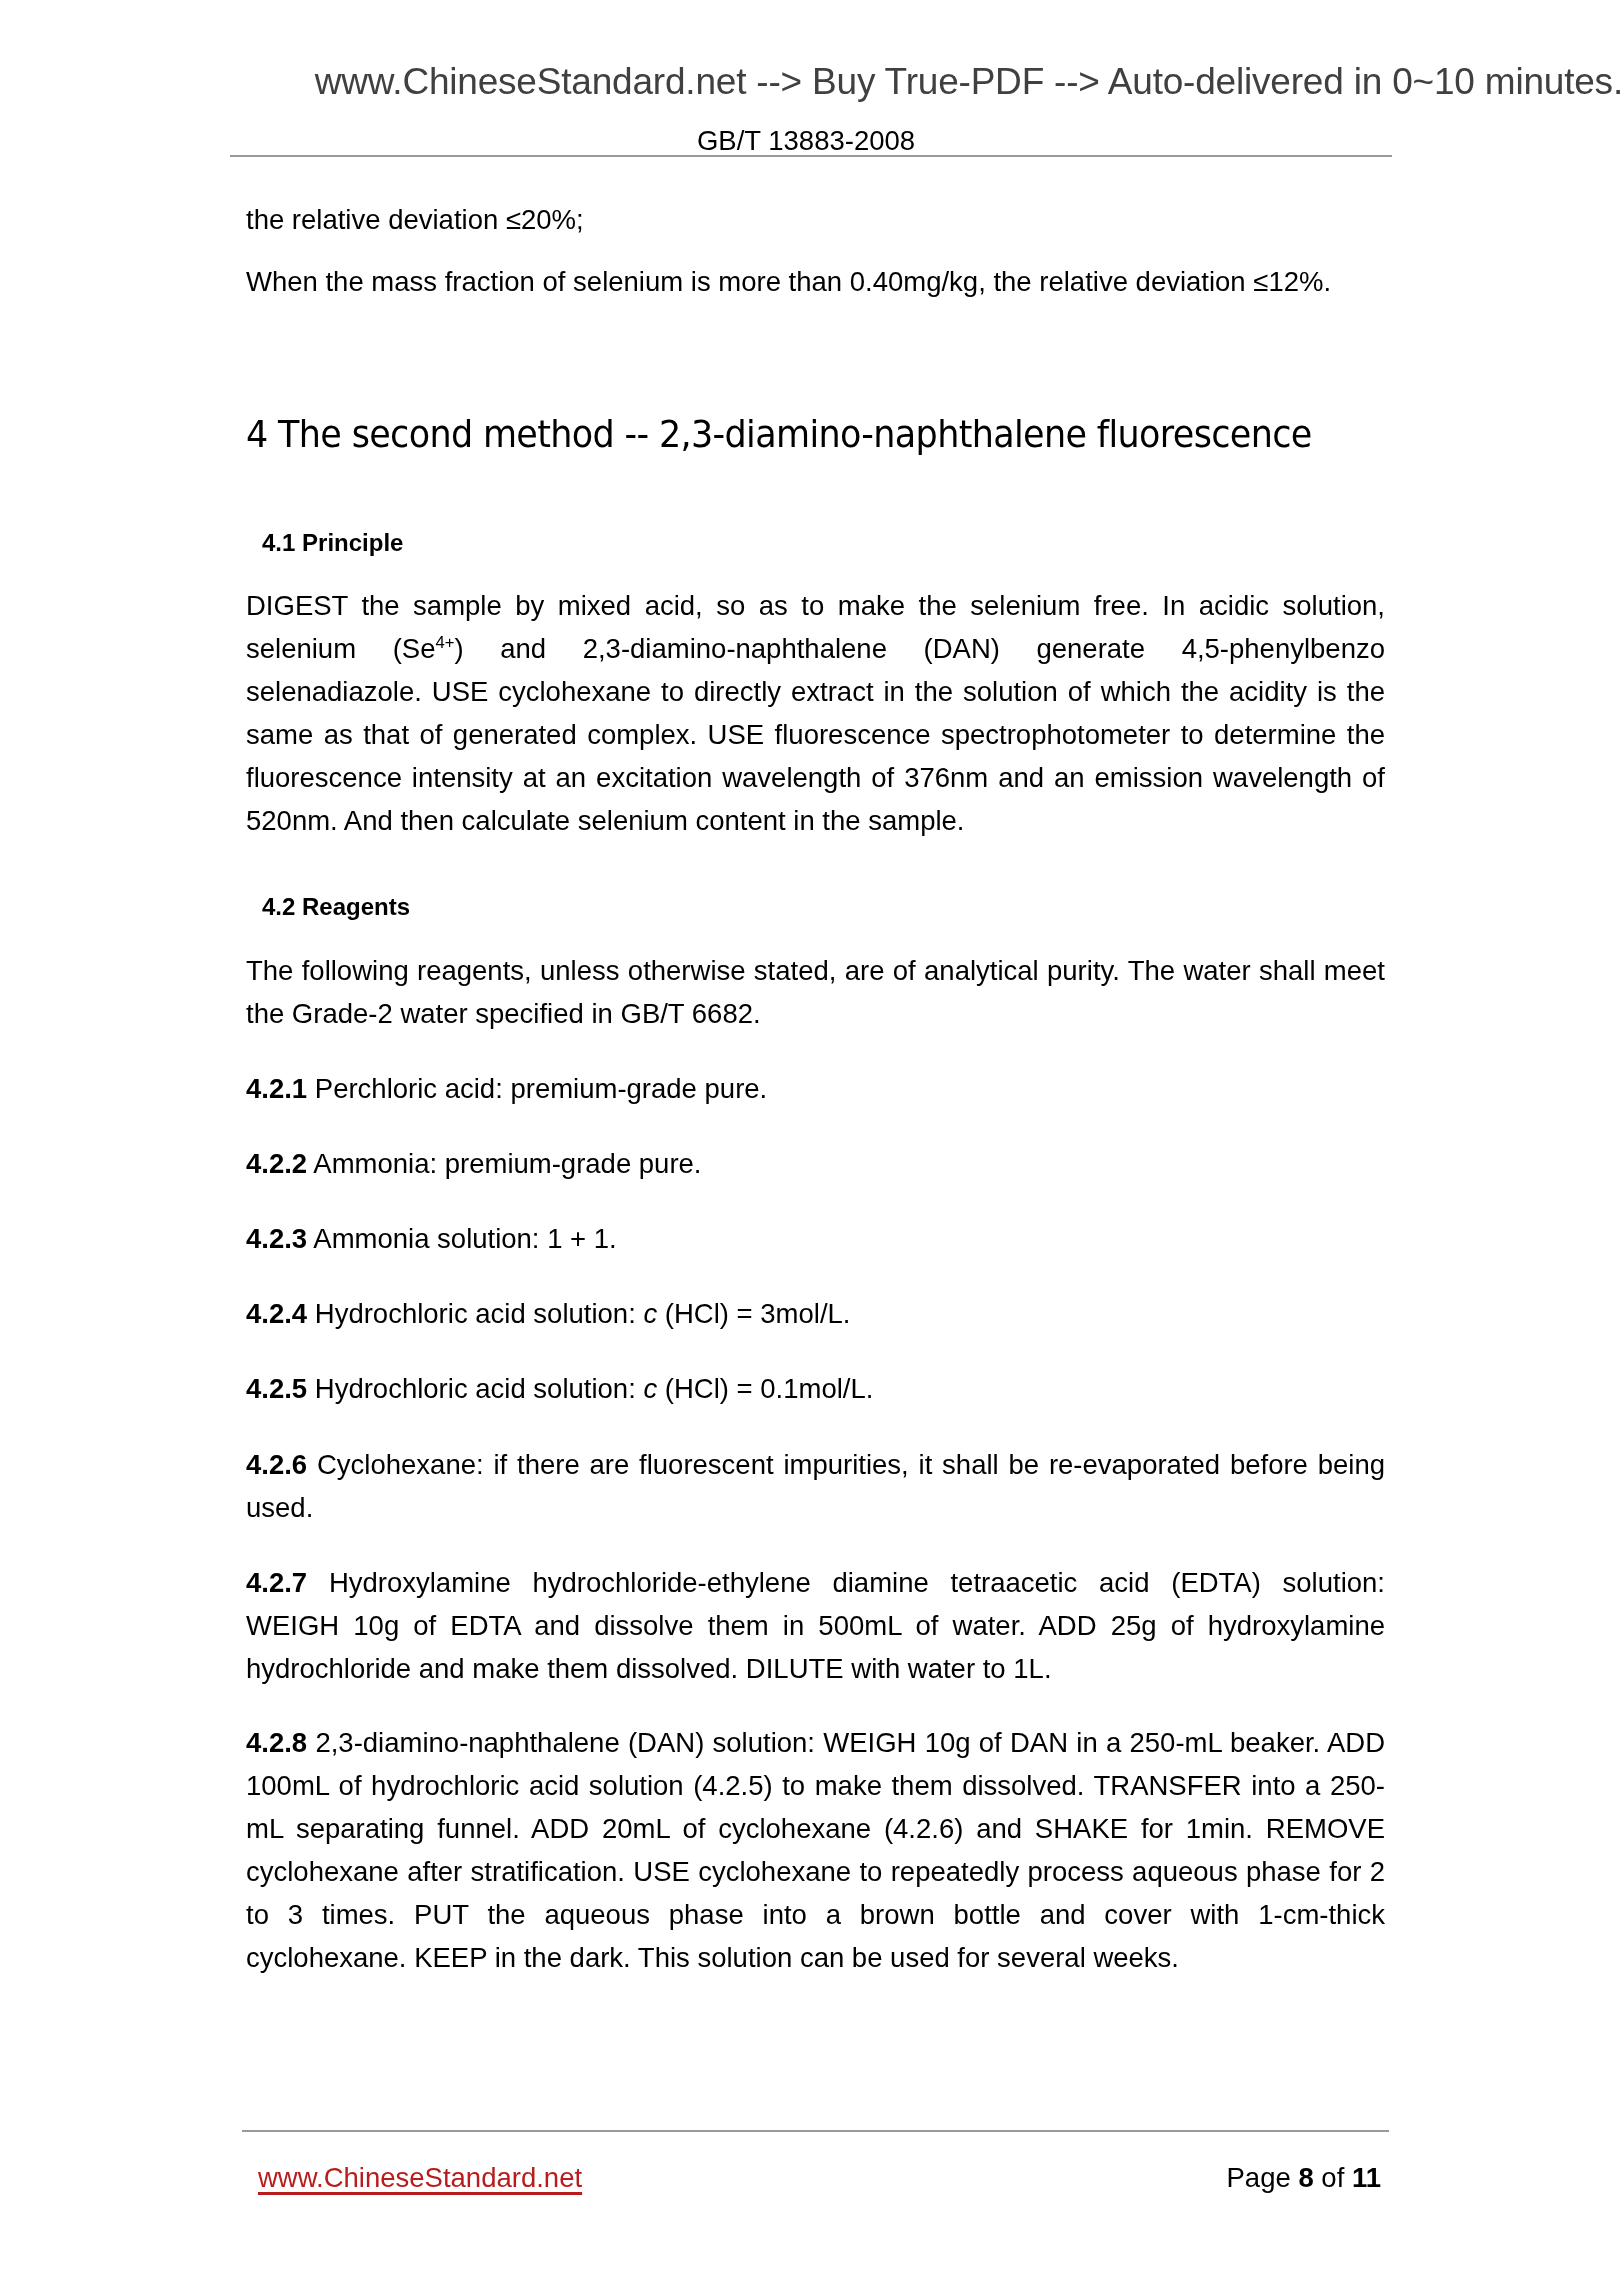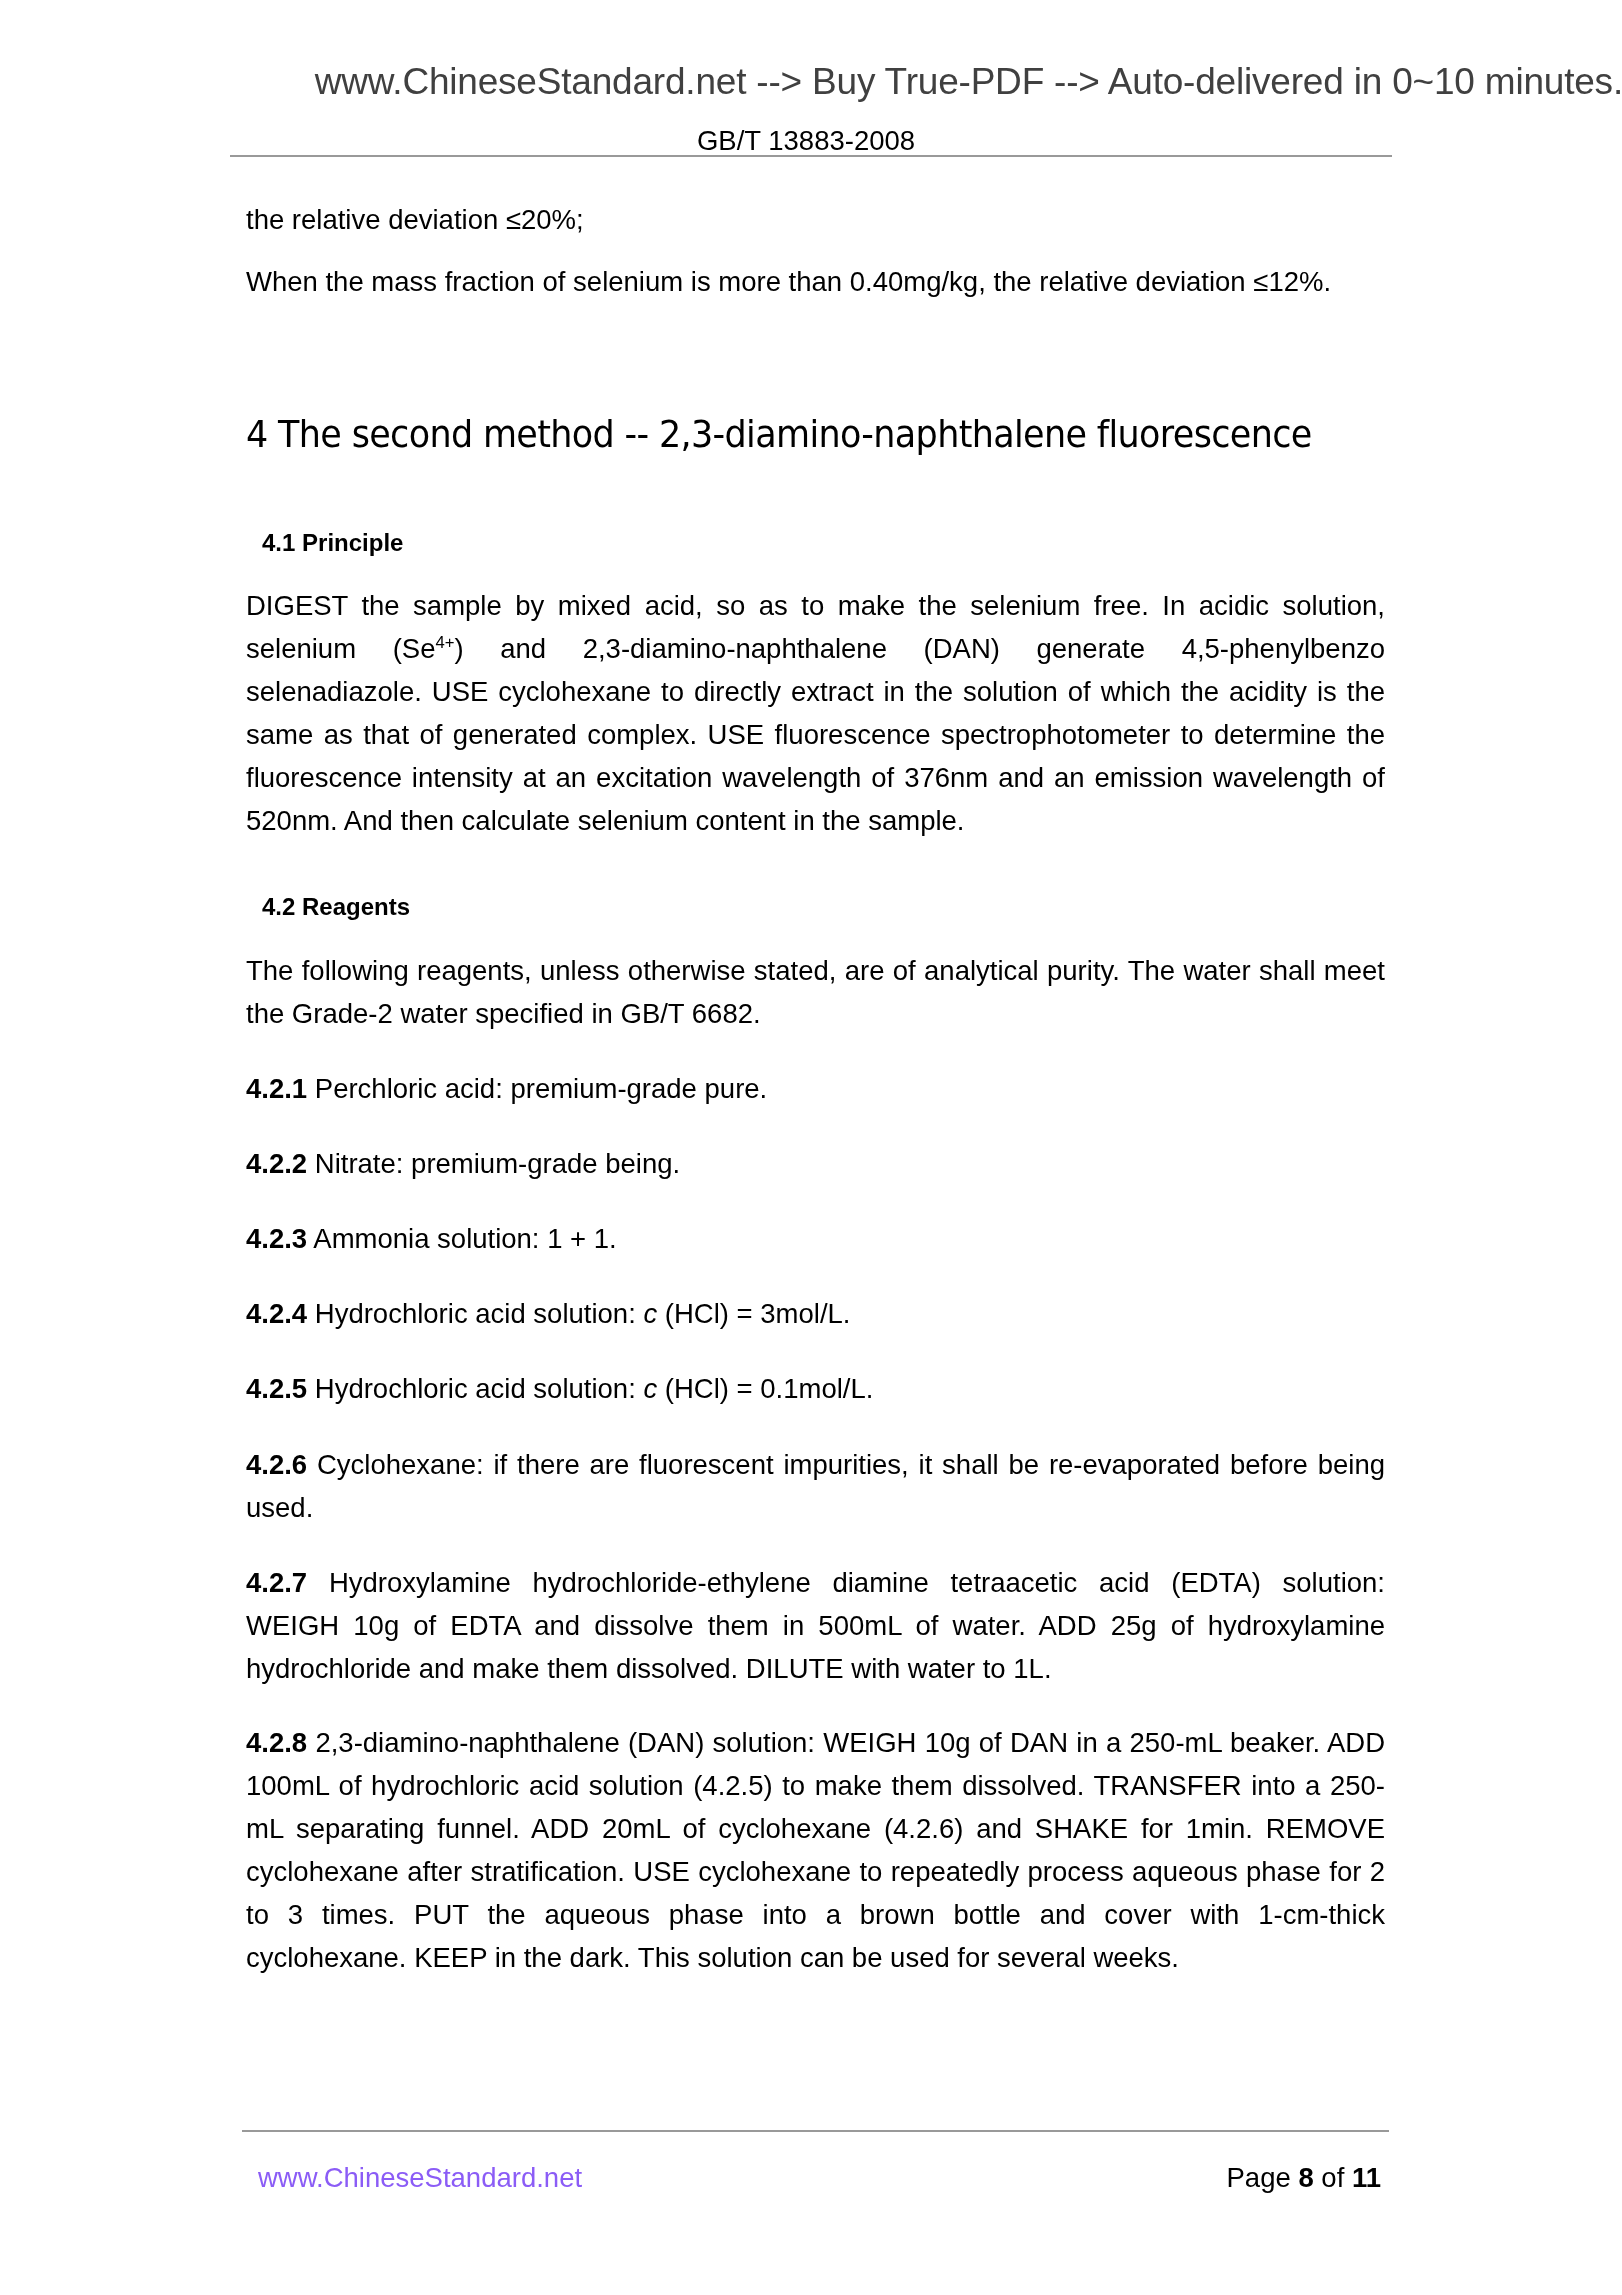--- a/index.html
+++ b/index.html
@@ -12,22 +12,22 @@
   .hrule-top { position:absolute; left:230px; top:155px; width:1162px; height:1.7px; background:#999; }
   .content { position:absolute; left:246px; top:0; width:1139px; }
   .p { position:absolute; left:0; width:1139px; font-size:27.5px; line-height:43px;
        text-align:justify; margin:0; }
   .h1 { position:absolute; left:0; font-size:38px; line-height:1; letter-spacing:-0.7px;
         font-family:"DejaVu Sans", sans-serif; font-weight:normal; transform:scaleX(0.92); transform-origin:left; margin:0; white-space:nowrap; }
   .h2 { position:absolute; left:0; font-size:24px; font-weight:bold; line-height:1; margin:16px;text-align:right; }
   .num { font-weight:bold; }
   sup { font-size:16.7px; line-height:0; vertical-align:super; }
   .hrule-bot { position:absolute; left:242px; top:2130px; width:1147px; height:1.7px; background:#999; }
-  .footer-link { position:absolute; left:258px; top:2162px; font-size:27.5px; color:#8b5cf6;
-                 text-decoration-thickness:2.5px; text-underline-offset:5px; }
+  .footer-link { position:absolute; left:258px; top:2162px; font-size:27.5px; color:#b91c1c;
+                 text-decoration:underline; text-decoration-thickness:2.5px; text-underline-offset:5px; }
   .footer-page { position:absolute; right:242px; top:2162px; font-size:27.5px; color:#000;text-align:center; }
   .footer-page b { font-weight:bold; }
 </style>
 </head>
 <body>
 
 <div class="banner">www.ChineseStandard.net --&gt; Buy True-PDF --&gt; Auto-delivered in 0~10 minutes.</div>
 <div class="stdno">GB/T 13883-2008</div>
 <div class="hrule-top"></div>
 
@@ -41,21 +41,21 @@
   <h2 class="h2" style="top:515px;">4.1 Principle</h2>
 
   <p class="p" style="top:584px;"><span>DIGEST the sample by mixed acid, so as to make the selenium free. In acidic solution, selenium (Se</span><sup>4+</sup><span>) and 2,3-diamino-naphthalene (DAN) generate 4,5-phenylbenzo selenadiazole. USE cyclohexane to directly extract in the solution of which the acidity is the same as that of generated complex. USE fluorescence spectrophotometer to determine the fluorescence intensity at an excitation wavelength of 376nm and an emission wavelength of 520nm. And then calculate selenium content in the sample.</span></p>
 
   <h2 class="h2" style="top:879px;">4.2 Reagents</h2>
 
   <p class="p" style="top:949px;">The following reagents, unless otherwise stated, are of analytical purity. The water shall meet the Grade-2 water specified in GB/T 6682.</p>
 
   <p class="p" style="top:1067px;"><span class="num">4.2.1</span> <span>Perchloric acid: premium-grade pure.</span></p>
 
-  <p class="p" style="top:1142px;"><span class="num">4.2.2</span> <span>Nitrate: premium-grade being.</span></p>
+  <p class="p" style="top:1142px;"><span class="num">4.2.2</span> <span>Ammonia: premium-grade pure.</span></p>
 
   <p class="p" style="top:1217px;"><span class="num">4.2.3</span> <span>Ammonia solution: 1 + 1.</span></p>
 
   <p class="p" style="top:1292px;"><span class="num">4.2.4</span> <span>Hydrochloric acid solution: </span><i>c</i><span> (HCl) = 3mol/L.</span></p>
 
   <p class="p" style="top:1367px;"><span class="num">4.2.5</span> <span>Hydrochloric acid solution: </span><i>c</i><span> (HCl) = 0.1mol/L.</span></p>
 
   <p class="p" style="top:1443px;"><span class="num">4.2.6</span> <span>Cyclohexane: if there are fluorescent impurities, it shall be re-evaporated before being used.</span></p>
 
   <p class="p" style="top:1561px;"><span class="num">4.2.7</span> <span>Hydroxylamine hydrochloride-ethylene diamine tetraacetic acid (EDTA) solution: WEIGH 10g of EDTA and dissolve them in 500mL of water. ADD 25g of hydroxylamine hydrochloride and make them dissolved. DILUTE with water to 1L.</span></p>

